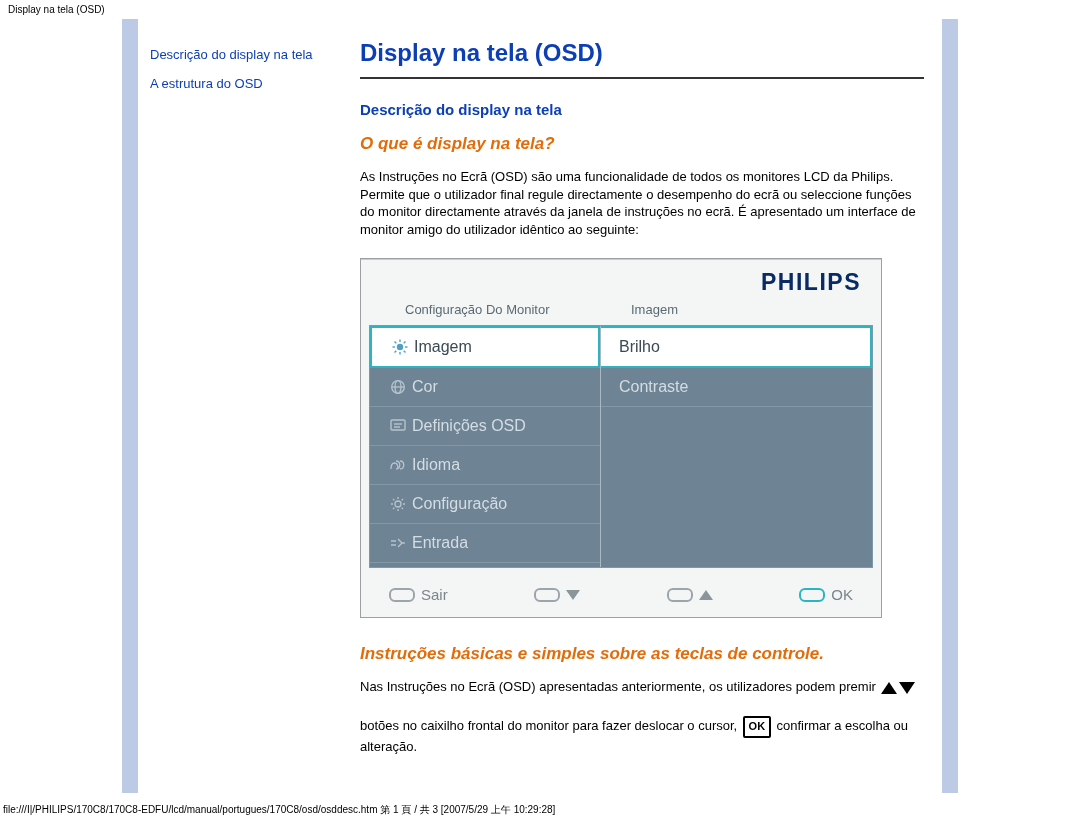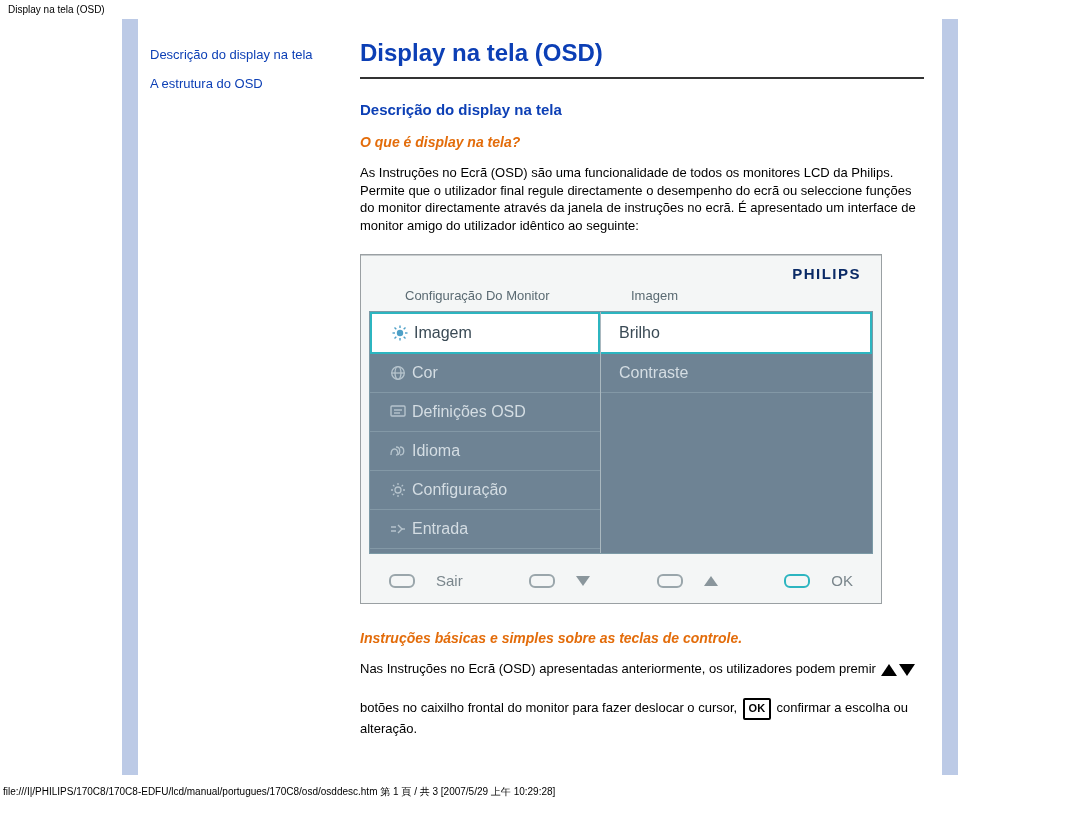--- a/index.html
+++ b/index.html
@@ -55,21 +55,21 @@
   h2.section-title {
     color: #0c3fb5;
     font-size: 15px;
     font-weight: bold;
     margin: 0 0 16px 0;
   }
   h3.subhead-orange {
     color: #e36c0a;
     font-style: italic;
     font-weight: bold;
-    font-size: 14px;
+    font-size: 17px;
     margin: 0 0 14px 0;
   }
   p.body-text {
     margin: 8px 0 20px 0;
     line-height: 1.35;
   }
   
   .osd-frame {
     width: 520px;
     background: #f4f6f6;
@@ -79,21 +79,21 @@
   }
   .osd-logo-row {
     display: flex;
     justify-content: flex-end;
     padding: 10px 20px 4px 20px;
   }
   .philips-logo {
     font-family: Arial, sans-serif;
     font-weight: 900;
     letter-spacing: 1.5px;
-    font-size: 15px;
+    font-size: 23px;
     color: #0a2a66;
   }
   .osd-header-row {
     display: flex;
     padding: 2px 20px 8px 44px;
     color: #5a6a72;
     font-size: 13px;
   }
   .osd-header-left {
     width: 220px;
@@ -156,21 +156,21 @@
     display: flex;
     align-items: center;
     justify-content: space-between;
     padding: 8px 28px 14px 28px;
     color: #7a868c;
     font-size: 15px;
   }
   .osd-footer .seg {
     display: flex;
     align-items: center;
-    gap: 21px;
+    gap: 6px;
   }
   .pill {
     display: inline-block;
     width: 22px;
     height: 10px;
     border: 2px solid #9aa6ab;
     border-radius: 6px;
   }
   .pill.blue { border-color: #2cb5c0; }
   .tri {

